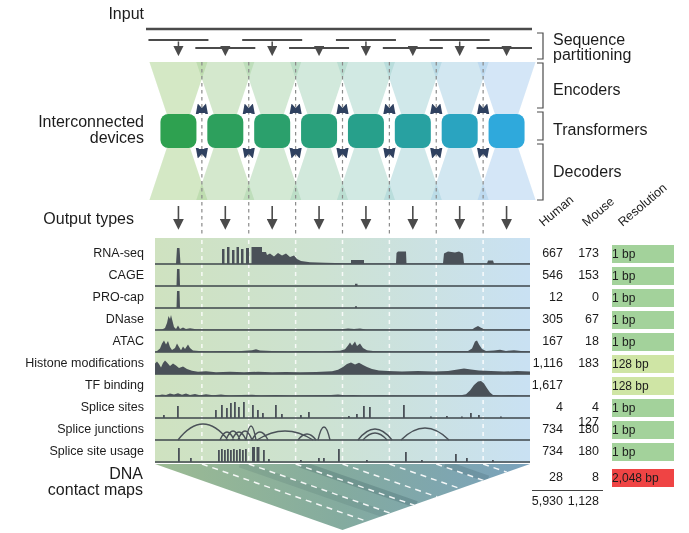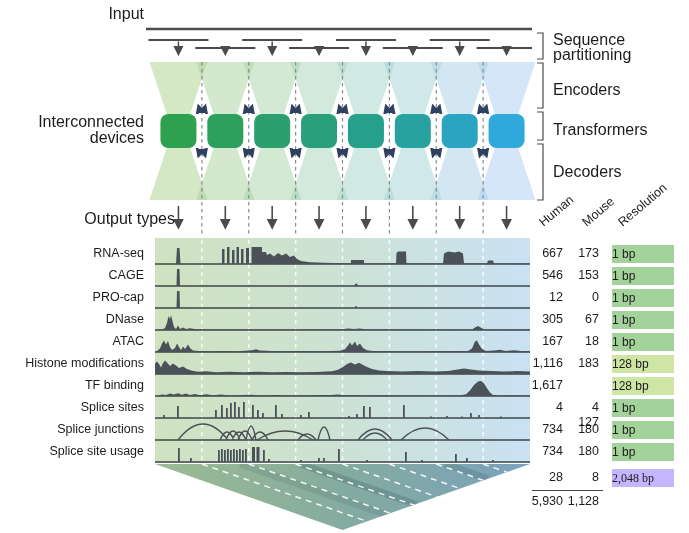--- a/index.html
+++ b/index.html
@@ -3,21 +3,21 @@
 <meta charset="utf-8">
 <style>
   html,body{margin:0;padding:0;background:#fff;}
   .stage{position:relative;width:689px;height:533px;background:#fff;overflow:hidden;
          font-family:"Liberation Sans","DejaVu Sans",sans-serif;color:#1c1c1c;}
   svg.canvas{position:absolute;left:0;top:0;}
   .lbl{position:absolute;font-size:16px;line-height:15px;white-space:nowrap;}
   .title{left:155px;top:5px;width:375px;text-align:center;}
   .input-lbl{right:545px;top:6px;}
   .inter-lbl{right:545px;top:114px;text-align:right;line-height:16px;}
-  .out-lbl{right:514px;top:211px;}
+  .out-lbl{right:555px;top:211px;}
   .seq-lbl{left:553px;top:32px;line-height:15px;}
   .enc-lbl{left:553px;top:82px;}
   .trf-lbl{left:553px;top:122px;}
   .dec-lbl{left:553px;top:164px;}
   .col-head{position:absolute;height:15px;line-height:15px;font-size:12.5px;
             transform:rotate(-40deg);transform-origin:0 100%;white-space:nowrap;}
   .ch-human{left:546px;top:215px;}
   .ch-mouse{left:589px;top:215px;}
   .ch-res{left:625px;top:215px;}
   .row-label{position:absolute;right:545px;height:22px;line-height:22px;font-size:12.5px;white-space:nowrap;}
@@ -241,19 +241,23 @@
       <div class="row-label" style="top: 418px;">Splice junctions</div>
       <div class="num num-h" style="top: 418px;">734</div>
       <div class="num num-m" style="top: 418px;">180</div>
       <div class="badge" style="top: 421px; background: rgb(163, 210, 155);">1 bp</div>
       <div class="row-label" style="top: 440px;">Splice site usage</div>
       <div class="num num-h" style="top: 440px;">734</div>
       <div class="num num-m" style="top: 440px;">180</div>
       <div class="badge" style="top: 443px; background: rgb(163, 210, 155);">1 bp</div>
     </div>
 
+  <div class="lbl contact-lbl">
+    <div>DNA</div>
+    <div>contact maps</div>
+  </div>
   <div class="num num-h contact-num">28</div>
   <div class="num num-m contact-num">8</div>
-  <div class="badge contact-badge" id="contactBadge" style="background: #c4b5fd; font-family: Liberation Serif, serif;">2,048 bp</div>
+  <div class="badge contact-badge" id="contactBadge" style="background: #ef4444;">2,048 bp</div>
   <div class="total-line"></div>
   <div class="num num-h total-num">5,930</div>
   <div class="num num-m total-num">1,128</div>
 </div>
 
 </body></html>

